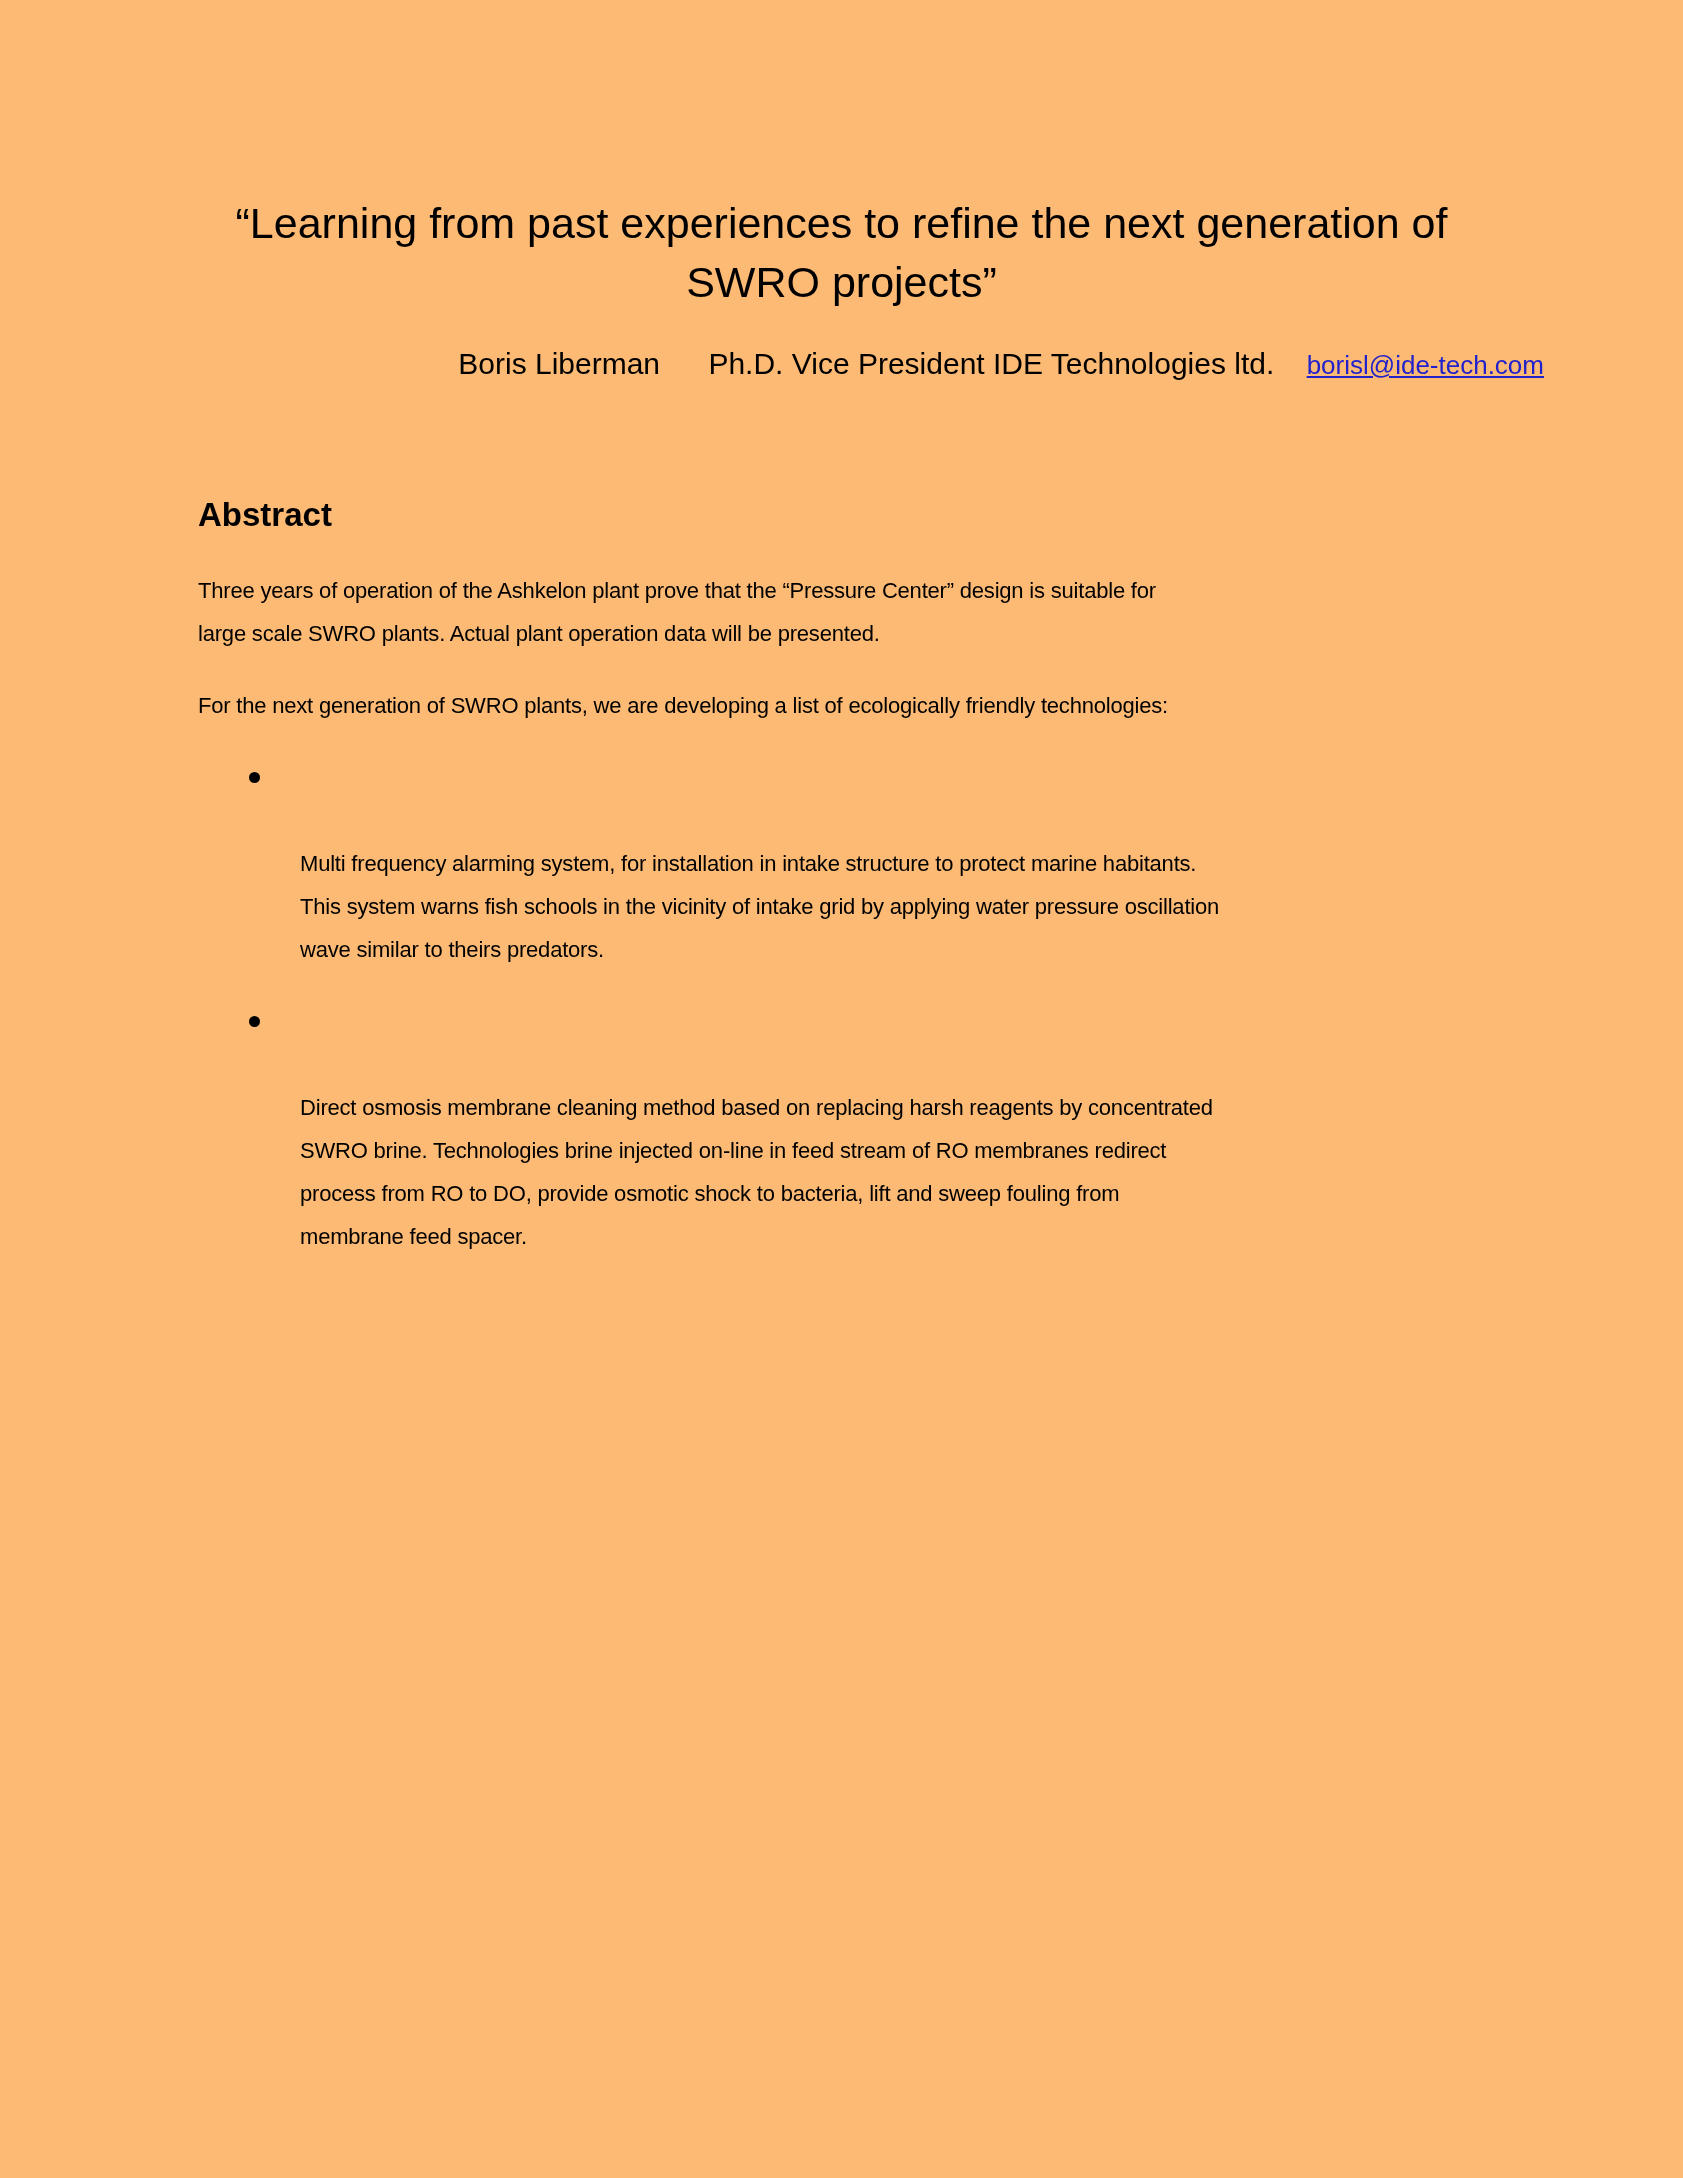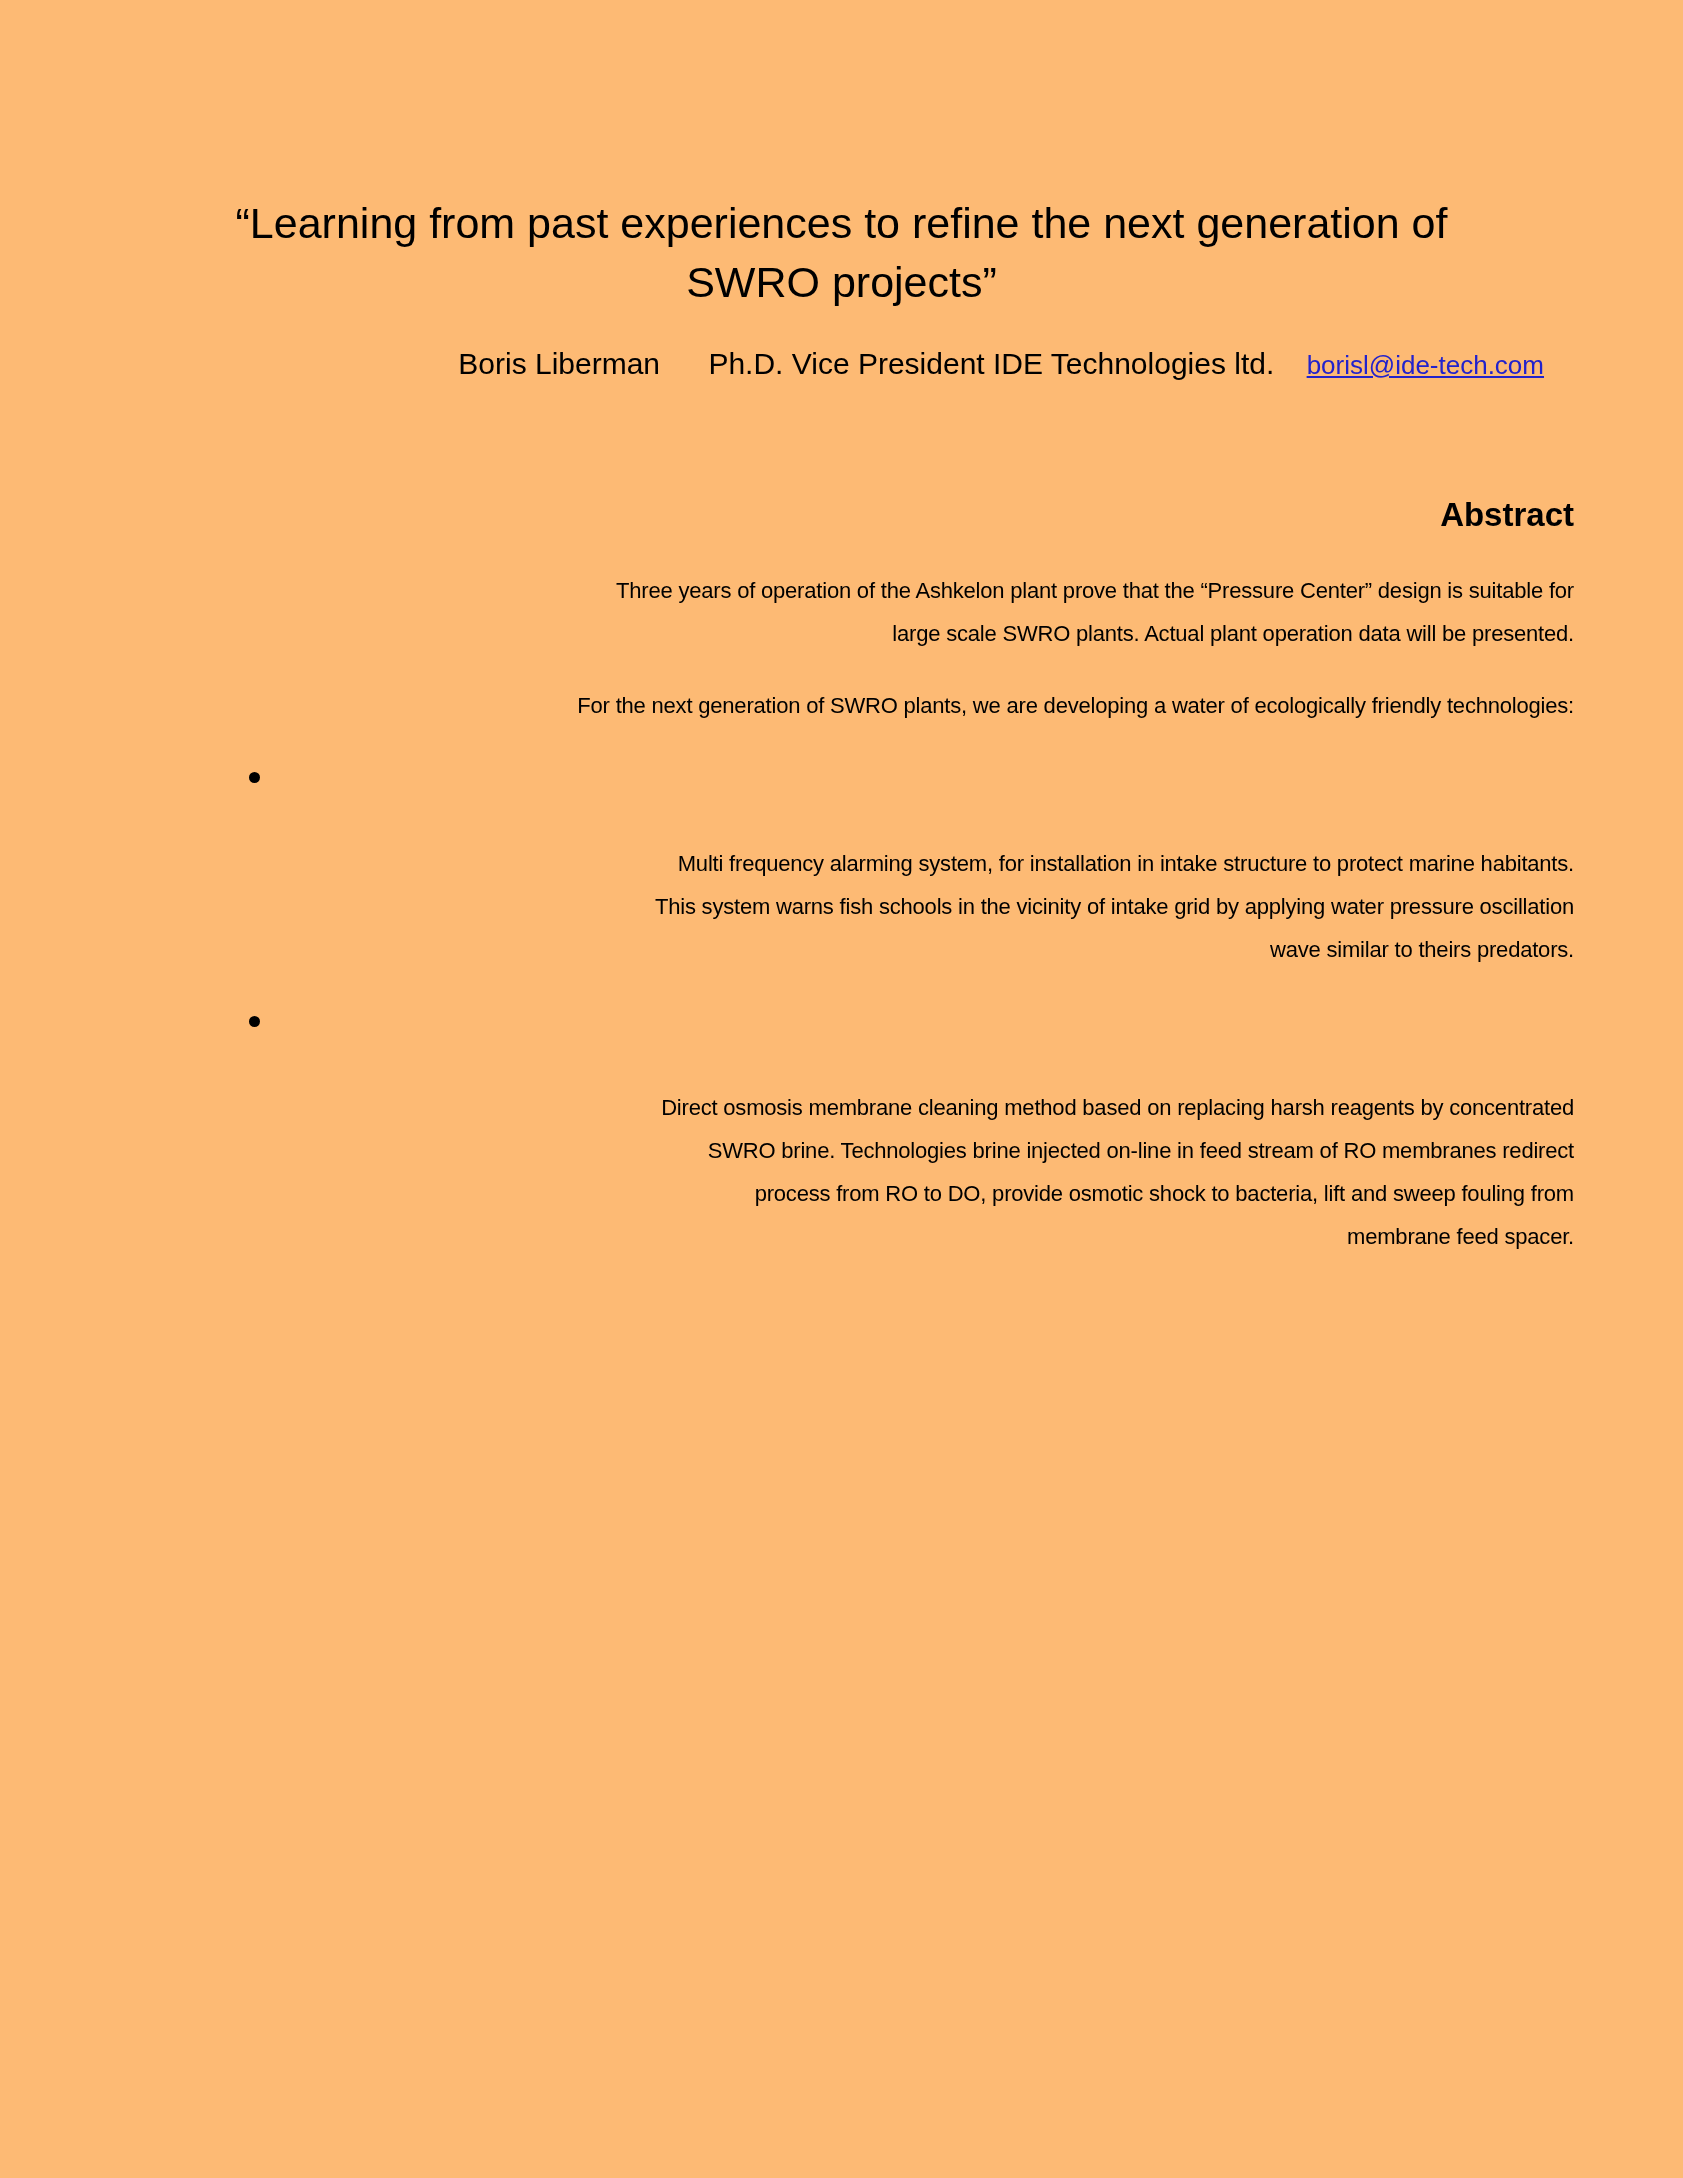--- a/index.html
+++ b/index.html
@@ -32,21 +32,20 @@
   .byline .role { margin-left: 40px; }
   .byline .email {
     margin-left: 24px;
     font-size: 26px;
     text-decoration: underline;
     cursor: pointer;
   }
   .content {
     margin-left: 198px;
     width: 1376px;
-    text-align: right;
   }
   .abstract-heading {
     margin: 108px 0 0 0;
     font-size: 33px;
     line-height: 44px;
     font-weight: 700;
   }
   .body-text {
     font-size: 22px;
     line-height: 43px;
@@ -90,21 +89,21 @@
     <a class="email" href="#" style="color: rgb(34, 34, 204);">borisl@ide-tech.com</a>
   </p>
 
   <div class="content">
 
     <h2 class="abstract-heading">Abstract</h2>
 
     <p class="body-text p1">Three years of operation of the Ashkelon plant prove that the “Pressure Center” design is suitable for
 large scale SWRO plants. Actual plant operation data will be presented.</p>
 
-    <p class="body-text p2">For the next generation of SWRO plants, we are developing a water of ecologically friendly technologies:</p>
+    <p class="body-text p2">For the next generation of SWRO plants, we are developing a list of ecologically friendly technologies:</p>
 
     <ul class="tech-list">
       <li class="body-text">
         <span class="bullet-dot"></span>
         <span>Multi frequency alarming system, for installation in intake structure to protect marine habitants.
 This system warns fish schools in the vicinity of intake grid by applying water pressure oscillation
 wave similar to theirs predators.</span>
       </li>
       <li class="body-text">
         <span class="bullet-dot"></span>

